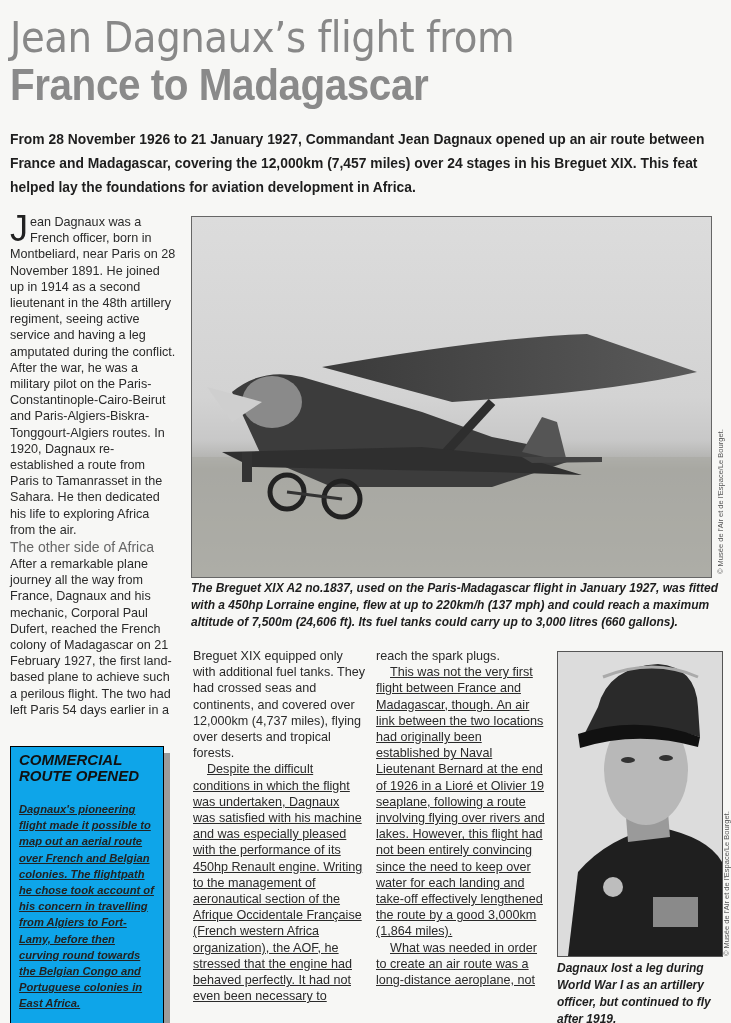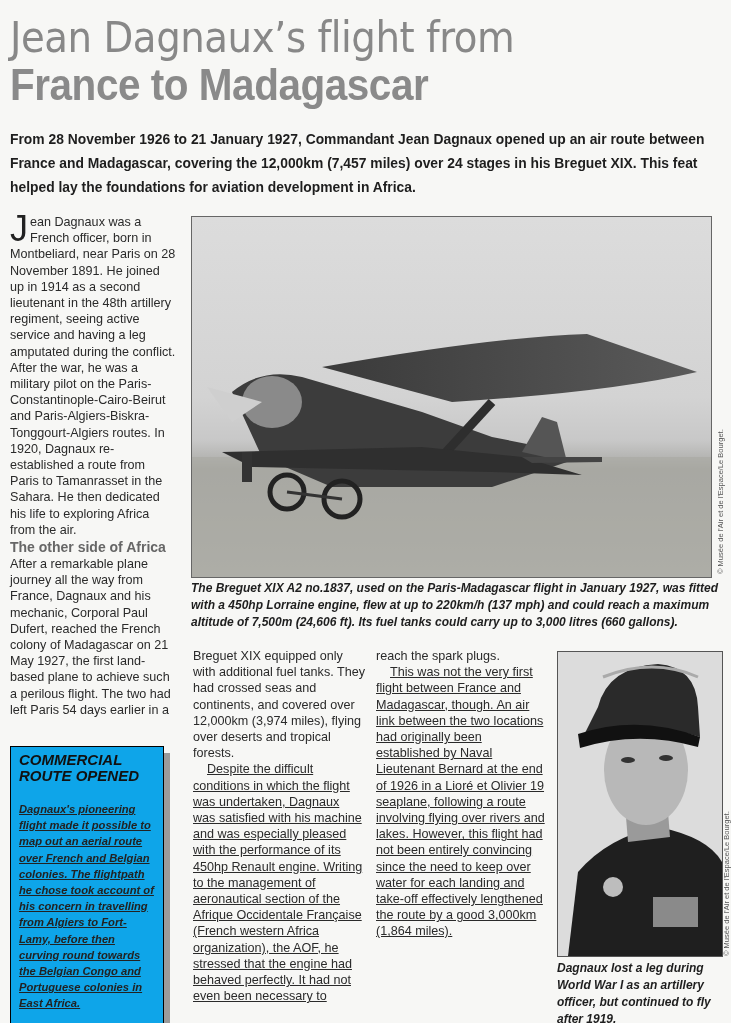--- a/index.html
+++ b/index.html
@@ -21,21 +21,21 @@
     line-height:24px; color:#1e1e1e; transform:scaleX(0.9); transform-origin:left; width:800px;
   }
   .col {
     position:absolute; font-size:12.6px; line-height:16.2px; color:#2a2a2a;
   }
   .col p { margin:0; }
   .indent { text-indent:14px;text-decoration:underline; }
   .dropcap {
     float:left; font-size:36px; line-height:28px; margin:1px 2px 0 0; color:#222; font-weight:normal;
   }
-  .subhead { font-weight:bold; font-size:14px; color:#666; margin:18px 0 0 0; line-height:18px;}
+  .subhead { font-weight:normal; font-size:14px; color:#666; margin:18px 0 0 0; line-height:18px;}
   .sidebar {
     position:absolute; left:10px; top:746px; width:154px; height:287px; background:#0ea5e9;
     border:1px solid #000000; padding:5px 8px; box-sizing:border-box;
     box-shadow:6px 7px 0 #9a9a9a;
   }
   .sidebar-title { font-weight:bold; font-style:italic; font-size:15px; line-height:16px; color:#111; }
   .sidebar-text { font-weight:bold; font-style:italic; font-size:11.2px; line-height:16.2px; color:#222; margin-top:17px;text-decoration:underline;}
   .photo-main {
     position:absolute; left:191px; top:216px; width:519px; height:360px;
     border:1px solid #666; overflow:hidden;
@@ -56,21 +56,21 @@
 </head>
 <body>
 
 <div class="title-light">Jean Dagnaux’s flight from</div>
 <div class="title-bold">France to Madagascar</div>
 <div class="standfirst">From 28 November 1926 to 21 January 1927, Commandant Jean Dagnaux opened up an air route between France and Madagascar, covering the 12,000km (7,457 miles) over 24 stages in his Breguet XIX. This feat helped lay the foundations for aviation development in Africa.</div>
 
 <div class="col" style="left:10px; top:214px; width:166px;">
   <p><span class="dropcap">J</span><span>ean Dagnaux was a French officer, born in Montbeliard, near Paris on 28 November 1891. He joined up in 1914 as a second lieutenant in the 48th artillery regiment, seeing active service and having a leg amputated during the conflict. After the war, he was a military pilot on the Paris-Constantinople-Cairo-Beirut and Paris-Algiers-Biskra-Tonggourt-Algiers routes. In 1920, Dagnaux re-established a route from Paris to Tamanrasset in the Sahara. He then dedicated his life to exploring Africa from the air.</span></p>
   <p class="subhead">The other side of Africa</p>
-  <p>After a remarkable plane journey all the way from France, Dagnaux and his mechanic, Corporal Paul Dufert, reached the French colony of Madagascar on 21 May 1927, the first land-based plane to achieve such a perilous flight. The two had left Paris 54 days earlier in a</p>
+  <p>After a remarkable plane journey all the way from France, Dagnaux and his mechanic, Corporal Paul Dufert, reached the French colony of Madagascar on 21 February 1927, the first land-based plane to achieve such a perilous flight. The two had left Paris 54 days earlier in a</p>
 </div>
 
 <div class="sidebar">
   <div class="sidebar-title">COMMERCIAL ROUTE OPENED</div>
   <div class="sidebar-text">Dagnaux's pioneering flight made it possible to map out an aerial route over French and Belgian colonies. The flightpath he chose took account of his concern in travelling from Algiers to Fort-Lamy, before then curving round towards the Belgian Congo and Portuguese colonies in East Africa.</div>
 </div>
 
 <div class="photo-main" title="Breguet XIX aircraft standing on a grass airfield">
   <svg width="519" height="360" viewBox="0 0 519 360">
     <defs>
@@ -99,27 +99,28 @@
     <circle cx="150" cy="282" r="18" fill="none" stroke="#222" stroke-width="5"></circle>
     <line x1="95" y1="275" x2="150" y2="282" stroke="#333" stroke-width="3"></line>
 
     <rect x="50" y="235" width="10" height="30" fill="#333"></rect>
   </svg>
 </div>
 <div class="credit" style="left:716px; top:574px;">© Musée de l'Air et de l'Espace/Le Bourget.</div>
 <div class="caption" style="left:191px; top:580px; width:530px;">The Breguet XIX A2 no.1837, used on the Paris-Madagascar flight in January 1927, was fitted with a 450hp Lorraine engine, flew at up to 220km/h (137 mph) and could reach a maximum altitude of 7,500m (24,606 ft). Its fuel tanks could carry up to 3,000 litres (660 gallons).</div>
 
 <div class="col" style="left:193px; top:648px; width:172px;">
-  <p>Breguet XIX equipped only with additional fuel tanks. They had crossed seas and continents, and covered over 12,000km (3,974 miles), flying over deserts and tropical forests.</p>
+  <p>Breguet XIX equipped only with additional fuel tanks. They had crossed seas and continents, and covered over 12,000km (4,737 miles), flying over deserts and tropical forests.</p>
   <p class="indent">Despite the difficult conditions in which the flight was undertaken, Dagnaux was satisfied with his machine and was especially pleased with the performance of its 450hp Renault engine. Writing to the management of aeronautical section of the Afrique Occidentale Française (French western Africa organization), the AOF, he stressed that the engine had behaved perfectly. It had not even been necessary to</p>
 </div>
 
 <div class="col" style="left:376px; top:648px; width:172px;">
   <p>reach the spark plugs.</p>
   <p class="indent">This was not the very first flight between France and Madagascar, though. An air link between the two locations had originally been established by Naval Lieutenant Bernard at the end of 1926 in a Lioré et Olivier 19 seaplane, following a route involving flying over rivers and lakes. However, this flight had not been entirely convincing since the need to keep over water for each landing and take-off effectively lengthened the route by a good 3,000km (1,864 miles).</p>
+  <p class="indent">What was needed in order to create an air route was a long-distance aeroplane, not</p>
 </div>
 
 <div class="photo-portrait" title="Portrait of Jean Dagnaux in military uniform and kepi">
   <svg width="164" height="304" viewBox="0 0 164 304">
     <rect width="164" height="304" fill="#dcdcdc"></rect>
 
     <path d="M10 304 L20 220 Q50 185 100 175 Q150 185 164 210 L164 304 Z" fill="#1f1f1f"></path>
 
     <path d="M68 165 L110 160 L112 185 L70 190 Z" fill="#9a9a9a"></path>
 

